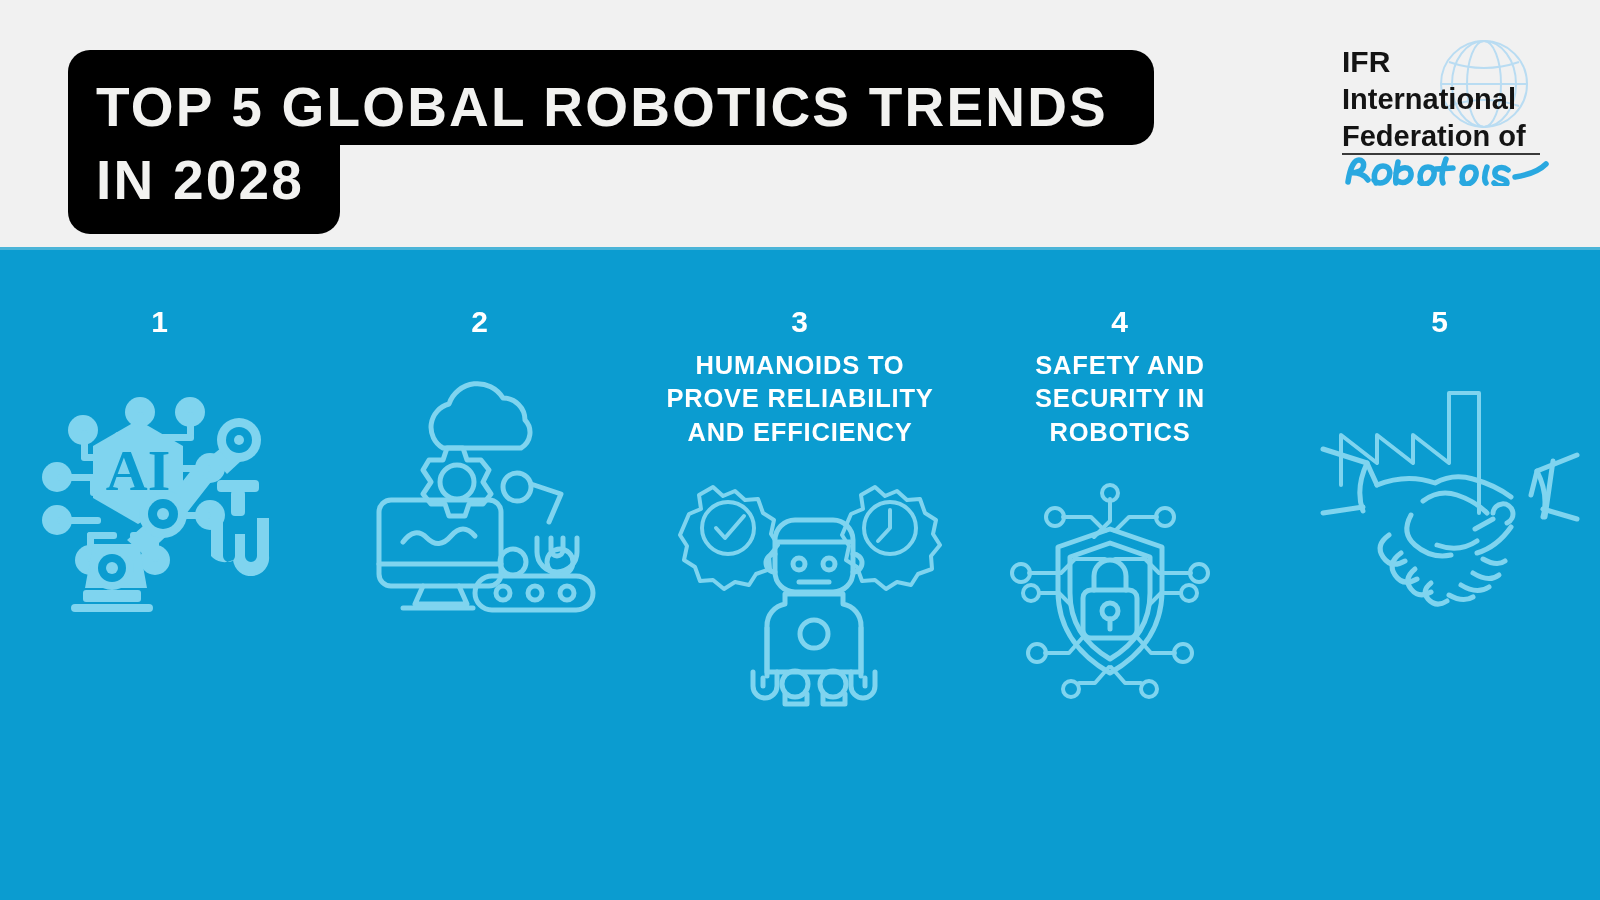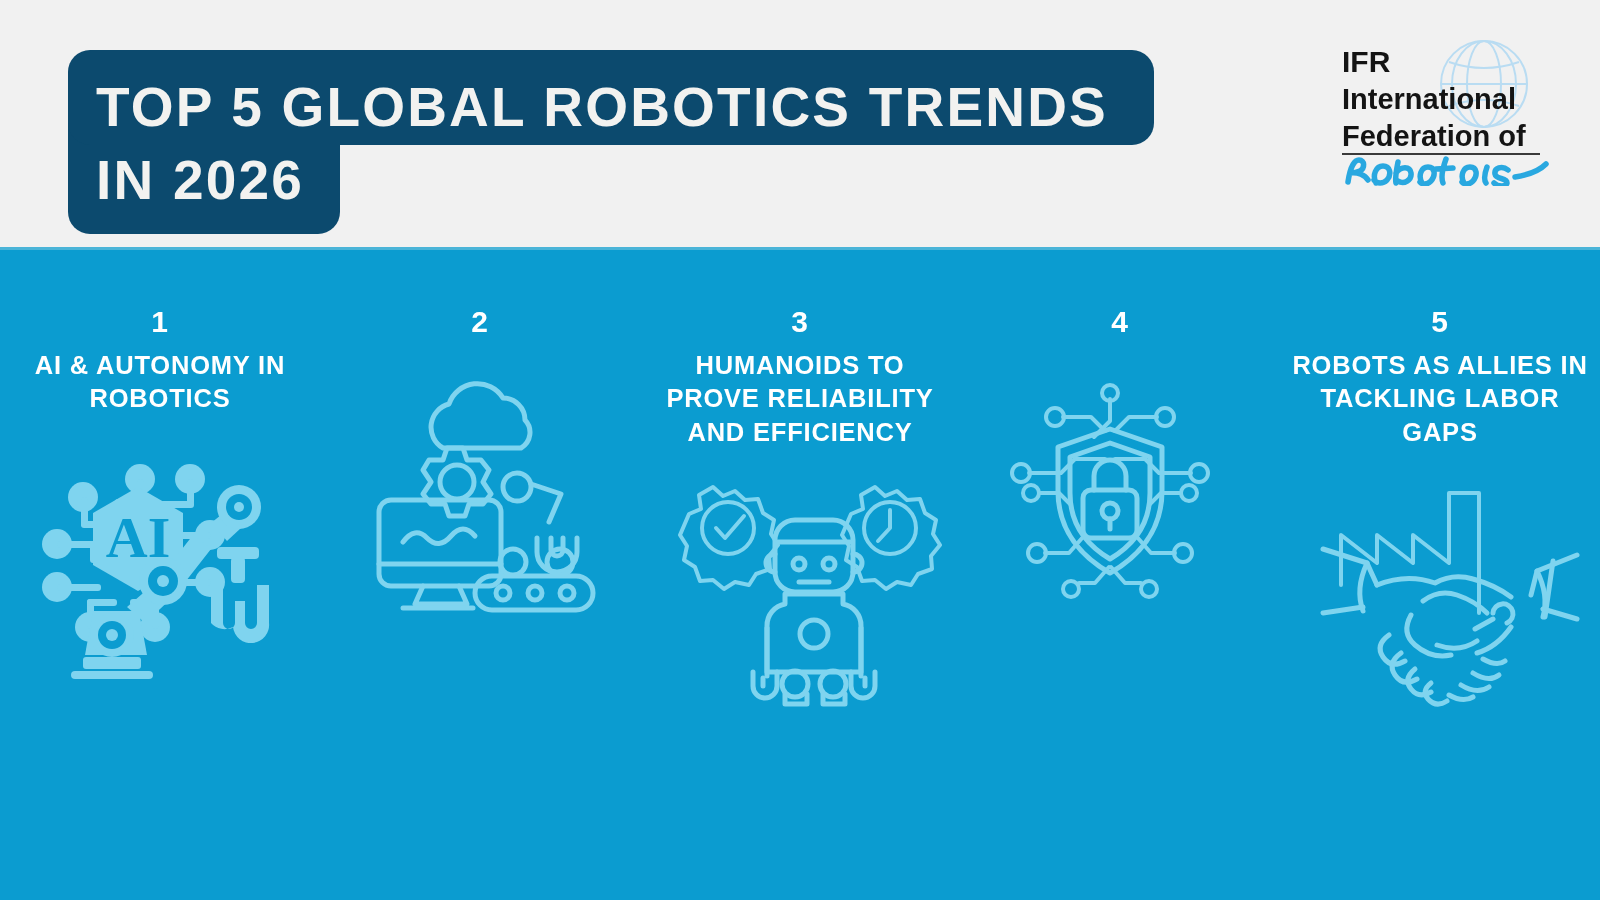--- a/index.html
+++ b/index.html
@@ -11,21 +11,21 @@
   }
   .page { position: relative; width: 1600px; height: 900px; overflow: hidden; }
 
   
   .header {
     position: absolute; left: 0; top: 0; width: 1600px; height: 247px;
     background: #f1f1f1;
   }
   .title-wrap { position: absolute; left: 68px; top: 50px; }
   .title-line {
-    background: #0c4a6e;
+    background: #000000;
     color: #f2f2f0;
     font-weight: 700;
     font-size: 55px;
     letter-spacing: 2.2px;
     line-height: 1;
     display: block;
     font-stretch: condensed;
     white-space: nowrap;
   }
   .title-line1 {
@@ -82,21 +82,21 @@
 </style>
 </head>
 <body>
 
 <div class="page">
 
   <div class="header">
 
     <div class="title-wrap">
       <span class="title-line title-line1">TOP 5 GLOBAL ROBOTICS TRENDS</span>
-      <span class="title-line title-line2">IN 2026</span>
+      <span class="title-line title-line2">IN 2028</span>
     </div>
 
     <div class="logo">
       <svg width="230" height="150" viewBox="0 0 230 150">
 
         <g fill="none" stroke="#b9dcf2" stroke-width="2">
           <circle cx="152" cy="48" r="43"></circle>
           <ellipse cx="152" cy="48" rx="17" ry="43"></ellipse>
           <ellipse cx="152" cy="48" rx="32" ry="43"></ellipse>
           <line x1="109" y1="48" x2="195" y2="48"></line>
@@ -123,21 +123,20 @@
       </svg>
     </div>
   </div>
 
   <div class="body-blue">
 
     <div class="columns">
 
       <div class="col">
         <div class="col-num">1</div>
-        <div class="col-title">AI &amp; AUTONOMY IN ROBOTICS</div>
         <div class="col-icon">
           <svg width="230" height="240" viewBox="0 0 230 240">
 
             <g class="icon-fill">
               <circle cx="48" cy="58" r="15"></circle>
                 <circle cx="105" cy="40" r="15"></circle>
               <circle cx="22" cy="105" r="15"></circle>
                 <circle cx="22" cy="148" r="15"></circle>
               <circle cx="155" cy="40" r="15"></circle>
               <circle cx="175" cy="96" r="15"></circle>
@@ -277,20 +276,21 @@
               <circle cx="158" cy="212" r="13"></circle>
               <path d="M110 222 v10 h22 v-10"></path>
               <path d="M148 222 v10 h22 v-10"></path>
             </g>
           </svg>
         </div>
       </div>
 
       <div class="col">
         <div class="col-num">4</div>
+        <div class="col-title">SAFETY AND SECURITY IN ROBOTICS</div>
         <div class="col-icon">
           <svg width="230" height="230" viewBox="0 0 230 230">
 
             <g class="icon-stroke-thin">
               <path d="M115 22 v22 l-16 16"></path>
               <path d="M68 40 h28 l14 14"></path>
               <path d="M162 40 h-28 l-14 14"></path>
               <path d="M34 96 h32 l14 -14 h30"></path>
               <path d="M196 96 h-32 l-14 -14 h-30"></path>
               <path d="M44 116 h20 l12 12"></path>
@@ -322,21 +322,20 @@
               <path d="M99 113 v-14 a16 16 0 0 1 32 0 v14"></path>
               <circle cx="115" cy="134" r="8"></circle>
               <path d="M115 142 v10"></path>
             </g>
           </svg>
         </div>
       </div>
 
       <div class="col">
         <div class="col-num">5</div>
-        <div class="col-title">ROBOTS AS ALLIES IN TACKLING LABOR GAPS</div>
         <div class="col-icon">
           <svg width="270" height="230" viewBox="0 0 270 230">
 
             <g class="icon-stroke-thin">
               <path d="M26 108 v-50 l36 28 v-28 l36 28 v-28 l36 28 v-70 h30 v120"></path>
             </g>
 
             <g class="icon-stroke">
               <path d="M8 72 l44 14 l10 22"></path>
               <path d="M8 136 l40 -6"></path>

